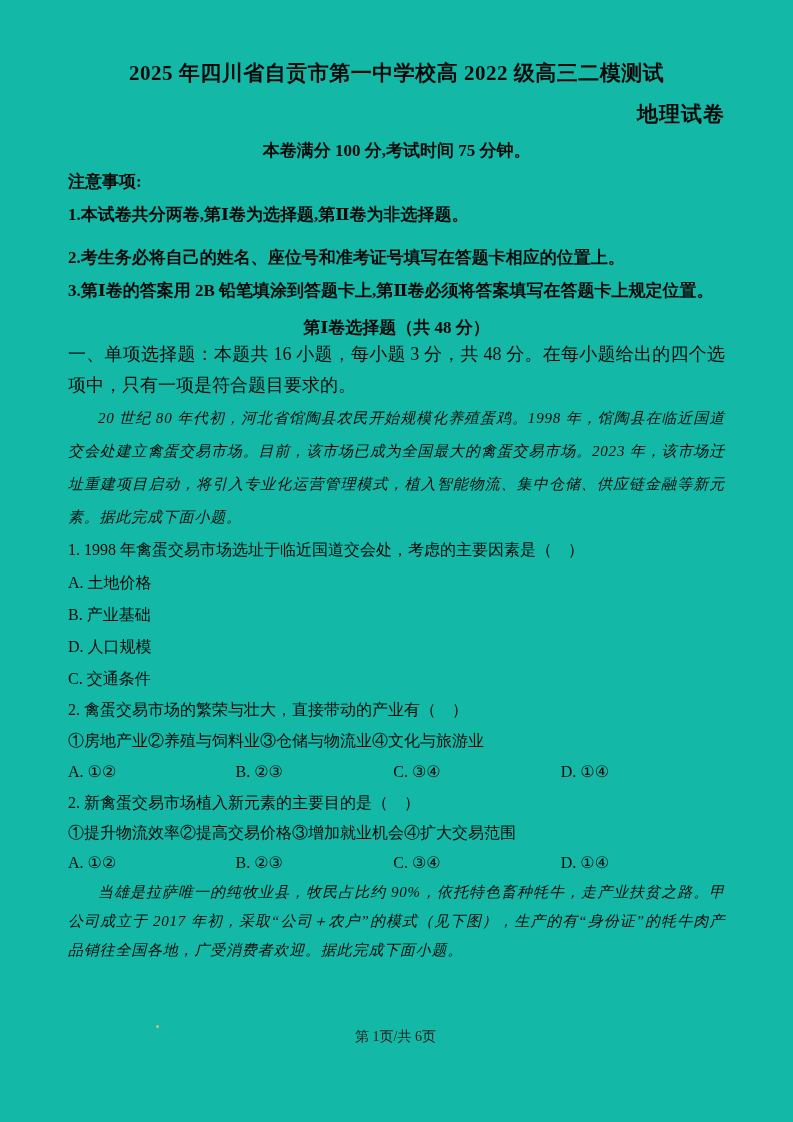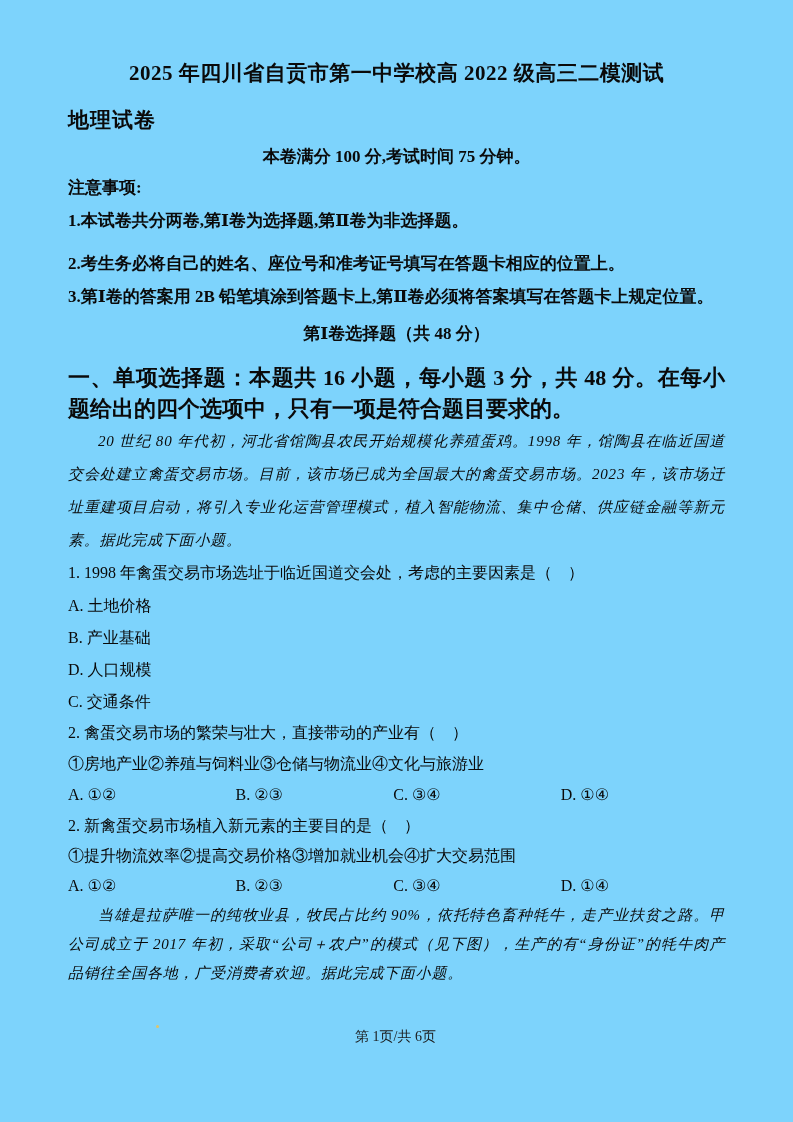--- a/index.html
+++ b/index.html
@@ -1,40 +1,40 @@
 <!DOCTYPE html>
 <html><head>
 <meta charset="utf-8">
 <style>
   html, body { margin: 0; padding: 0; background: #ffffff; }
   .page {
     position: relative;
     width: 793px;
     height: 1122px;
-    background: #7dd3fc;
+    background: #14b8a6;
     box-sizing: border-box;
     padding: 60px 68px 0 68px;
     font-family: "Liberation Serif", "DejaVu Serif", serif;
     color: #0a0a0a;
     overflow: hidden;
   }
   .title {
     font-size: 21px;
     font-weight: bold;
     text-align: center;
     line-height: 26px;
     margin: 0;
     letter-spacing: 0.5px;
   }
   .subtitle {
     font-size: 21px;
     font-weight: bold;
-    text-align: left;
+    text-align: right;
     line-height: 26px;
-    margin-top: 21px;
+    margin-top: 15px;
     letter-spacing: 1px;
   }
   .exam-info {
     font-size: 17px;
     font-weight: bold;
     text-align: center;
     line-height: 22px;
     margin-top: 13px;
   }
   .notice-heading {
@@ -51,24 +51,23 @@
   }
   .notice-item.ni2 { margin-top: 21px; }
   .section-heading {
     font-size: 17px;
     font-weight: bold;
     text-align: center;
     line-height: 22px;
     margin-top: 15px;
   }
   .instructions {
-    font-size: 22px;
-    font-weight: bold;
+    font-size: 18px;
+    font-weight: normal;
     line-height: 31px;
-    margin-top: 17px;
     text-align: justify;
   }
   .passage {
     font-size: 15px;
     font-style: italic;
     line-height: 33px;
     text-indent: 2em;
     text-align: justify;
     letter-spacing: 0.8px;
     margin-top: 1px;

